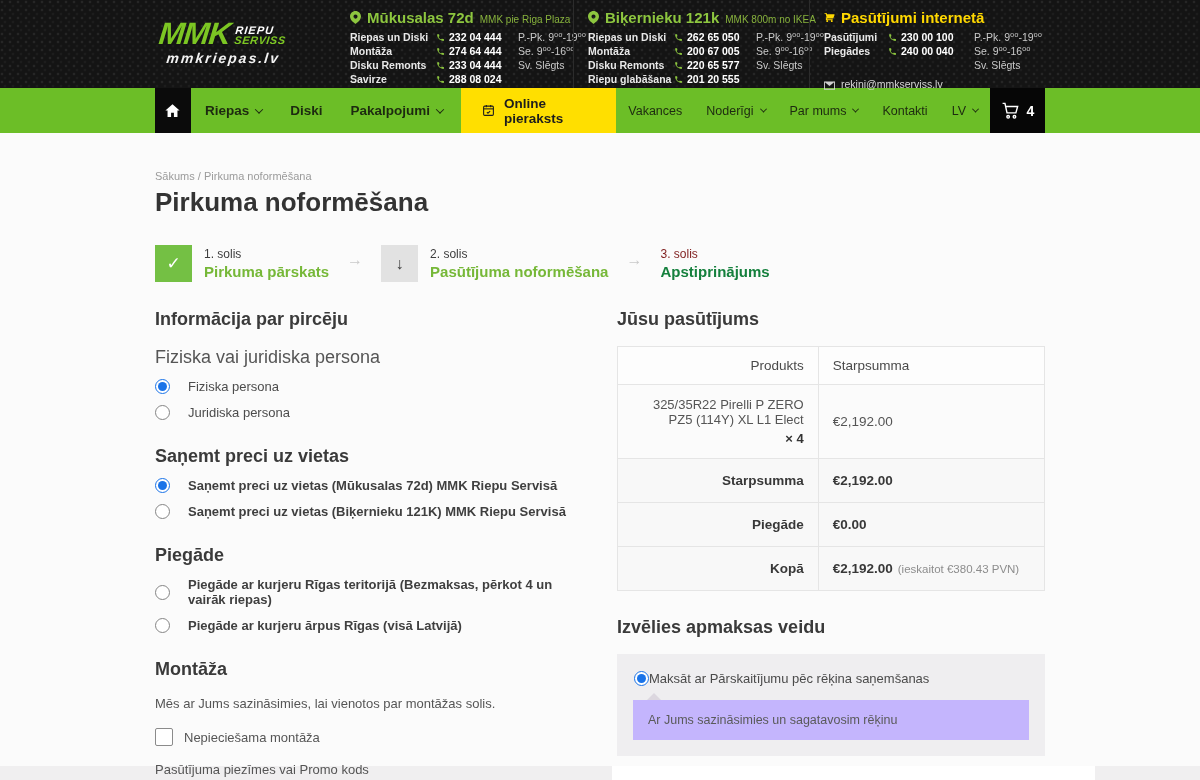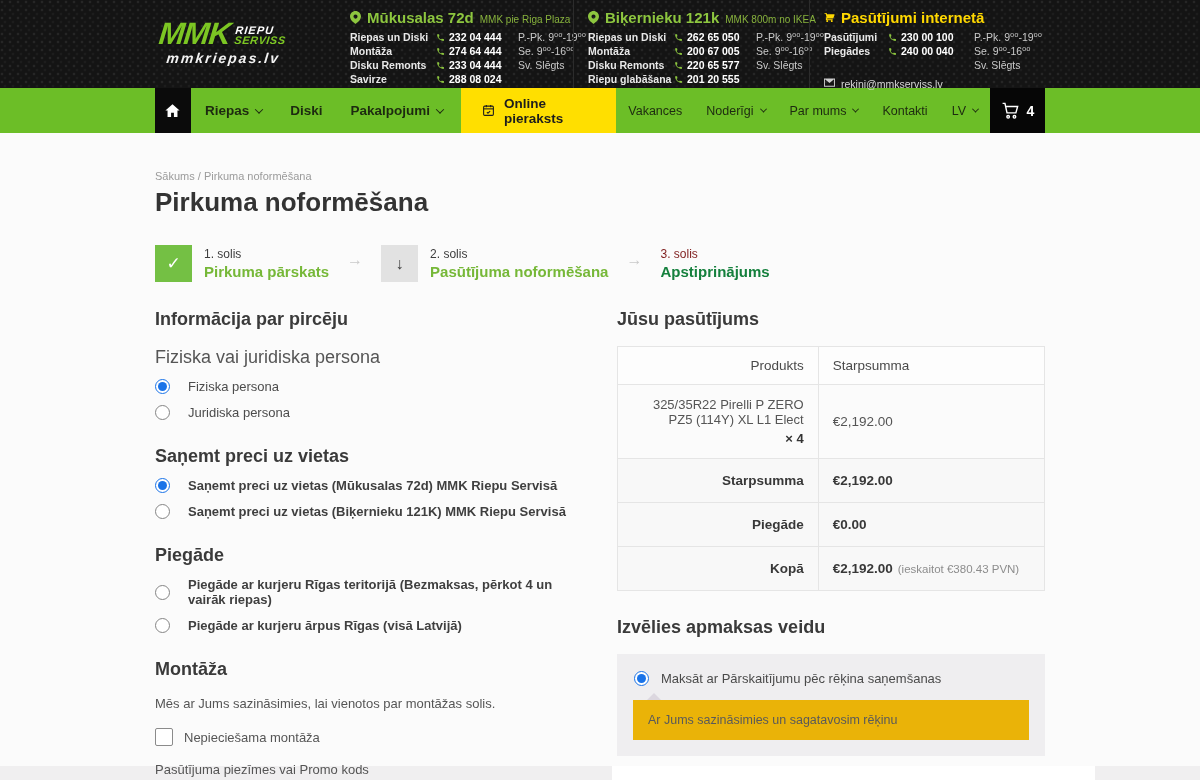--- a/index.html
+++ b/index.html
@@ -31,21 +31,21 @@
   .loc-title .big{ font-size:15px; font-weight:700; color:#8dc63f; }
   .loc-title .small{ font-size:10px; color:#86b13c; }
   .loc-title.yellow .big{ color:#ffd800; }
   .pin-icon,.cart-s-icon{ width:11px; height:13px; flex:0 0 auto; transform:translateY(1px); }
   .rows{ display:grid; grid-template-columns:86px 82px auto; row-gap:1px; font-size:10.5px; line-height:13px; }
   .rows.c3g{ grid-template-columns:64px 86px auto; }
   .r-label{ color:#e8e8e8; font-weight:700; white-space:nowrap; }
   .r-phone{ color:#fff; font-weight:700; white-space:nowrap; display:flex; gap:4px; align-items:center; }
   .r-hours{ color:#c9c9c9; white-space:nowrap; }
   .ph-icon{ width:9px; height:9px; }
-  .email-row{ display:flex; gap:6px; align-items:flex-start; color:#d6d6d6; font-size:10.5px; margin-top:6px; }
+  .email-row{ display:flex; gap:6px; align-items:flex-end; color:#d6d6d6; font-size:10.5px; margin-top:6px; }
   .env-icon{ width:11px; height:9px; }
   
   .navbar{ height:45px; background:#6cbe27; }
   .nav-inner{ width:890px; margin-left:155px; height:45px; display:flex; align-items:stretch; }
   .home-btn{ width:41px; background:#0b0b0b; display:flex; align-items:center; justify-content:center; cursor:pointer; }
   .home-btn svg{ width:17px; height:17px; }
   .nav-link{ display:flex; align-items:center; gap:7px; padding:0 14px; font-size:13.5px; font-weight:700; color:#1d2a10; cursor:pointer; white-space:nowrap; }
   .chev{ width:6px; height:6px; border-right:1.8px solid #1d2a10; border-bottom:1.8px solid #1d2a10; transform:rotate(45deg) translate(-1px,-1px); display:inline-block; }
   .booking{ background:#ffdf00; padding:0 21px; margin-left:4px; display:flex; align-items:center; gap:9px; font-size:13.5px; font-weight:700; color:#1d1d1d; cursor:pointer; }
   .booking svg{ width:15px; height:15px; }
@@ -96,22 +96,22 @@
   td{ padding:12px 14px; }
   td.pcell{ text-align:right; }
   .pname{ font-size:13px; color:#555; }
   .pqty{ margin-top:4px; font-weight:700; color:#333; font-size:13px; }
   td.pamount{ color:#555; vertical-align:middle; }
   tr.sumrow td{ background:#f8f8f8; font-weight:700; color:#383838; padding:14px; }
   tr.sumrow td.slabel{ text-align:right; }
   .total-note{ font-weight:400; font-size:11.5px; color:#8d8d8d; margin-left:5px; }
   
   .pay-box{ margin-top:16px; background:#efeef0; padding:17px 0 16px; }
-  .pay-radio{ display:flex; align-items:center; gap:12px; padding:0 17px; font-size:13px; color:#4a4a4a; }
-  .pay-info{ margin:14px 16px 0; background:#eab308; padding:13px 15px; font-size:12.5px; color:#5a5a5a; position:relative; }
+  .pay-radio{ display:flex; align-items:center; padding:0 17px; font-size:13px; color:#4a4a4a; }
+  .pay-info{ margin:14px 16px 0; background:#c4b5fd; padding:13px 15px; font-size:12.5px; color:#5a5a5a; position:relative; }
   .pay-info::before{ content:""; position:absolute; top:-7px; left:14px; border:7px solid transparent; border-top:0; border-bottom:7px solid #dcd7df; }
   
   .bottom-strip{ position:absolute; left:0; top:766px; width:1200px; height:14px; background:#f0eff0; z-index:1; }
   .bottom-white{ position:absolute; left:612px; top:766px; width:483px; height:14px; background:#fff; z-index:2; }
 </style>
 </head>
 <body>
 
 <div class="topbar">
   <div class="logo">

